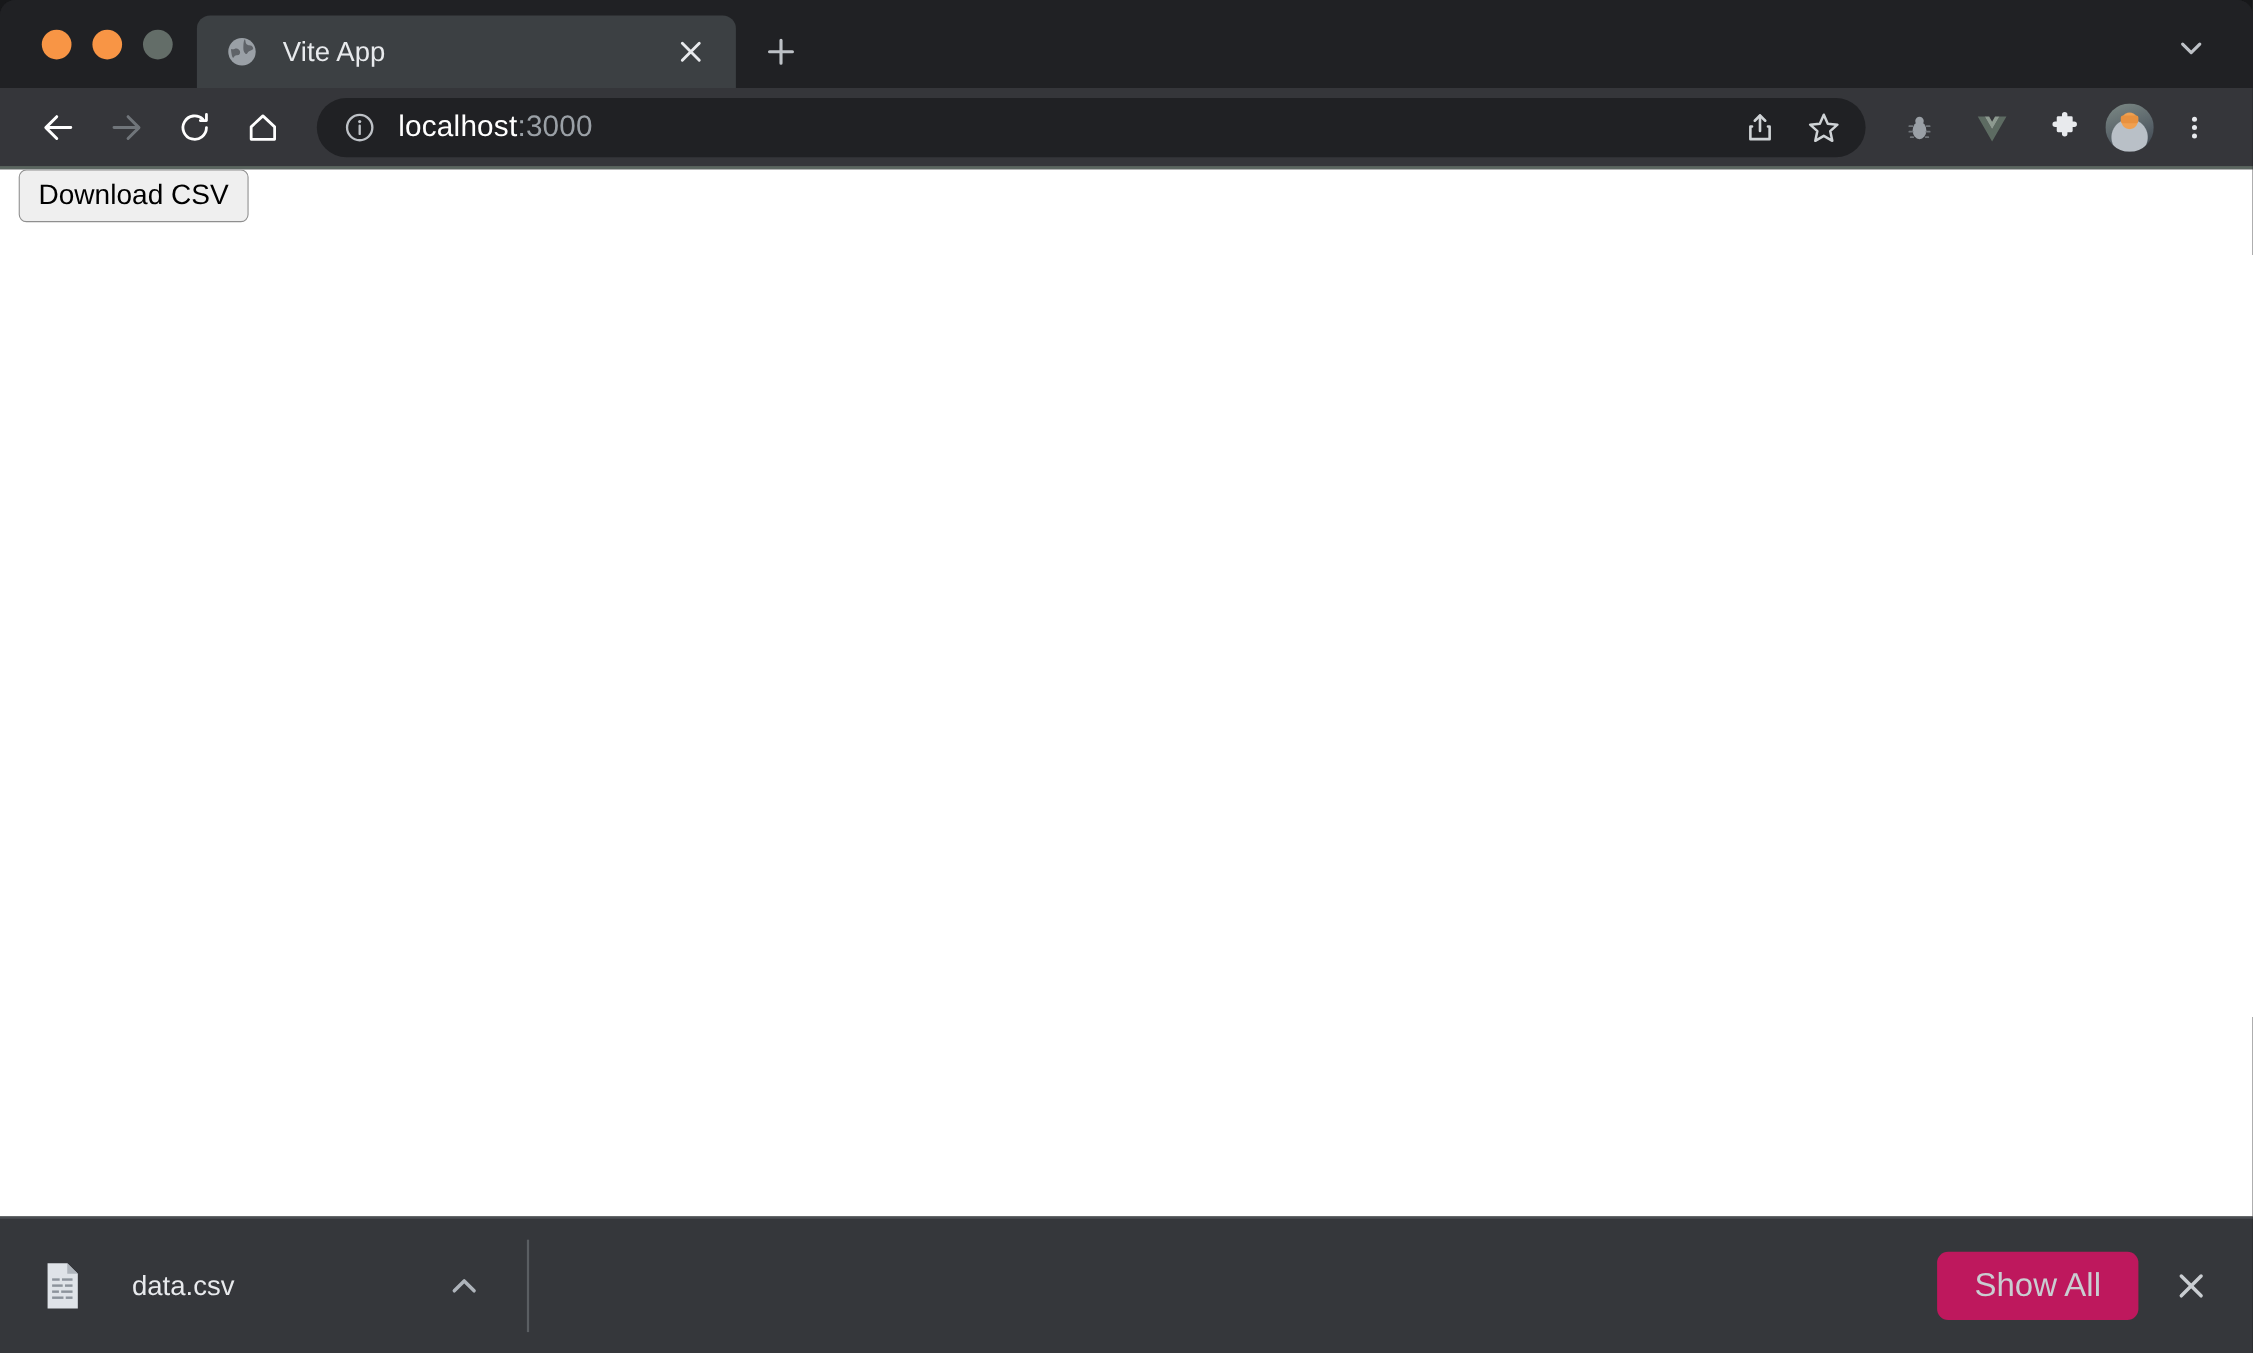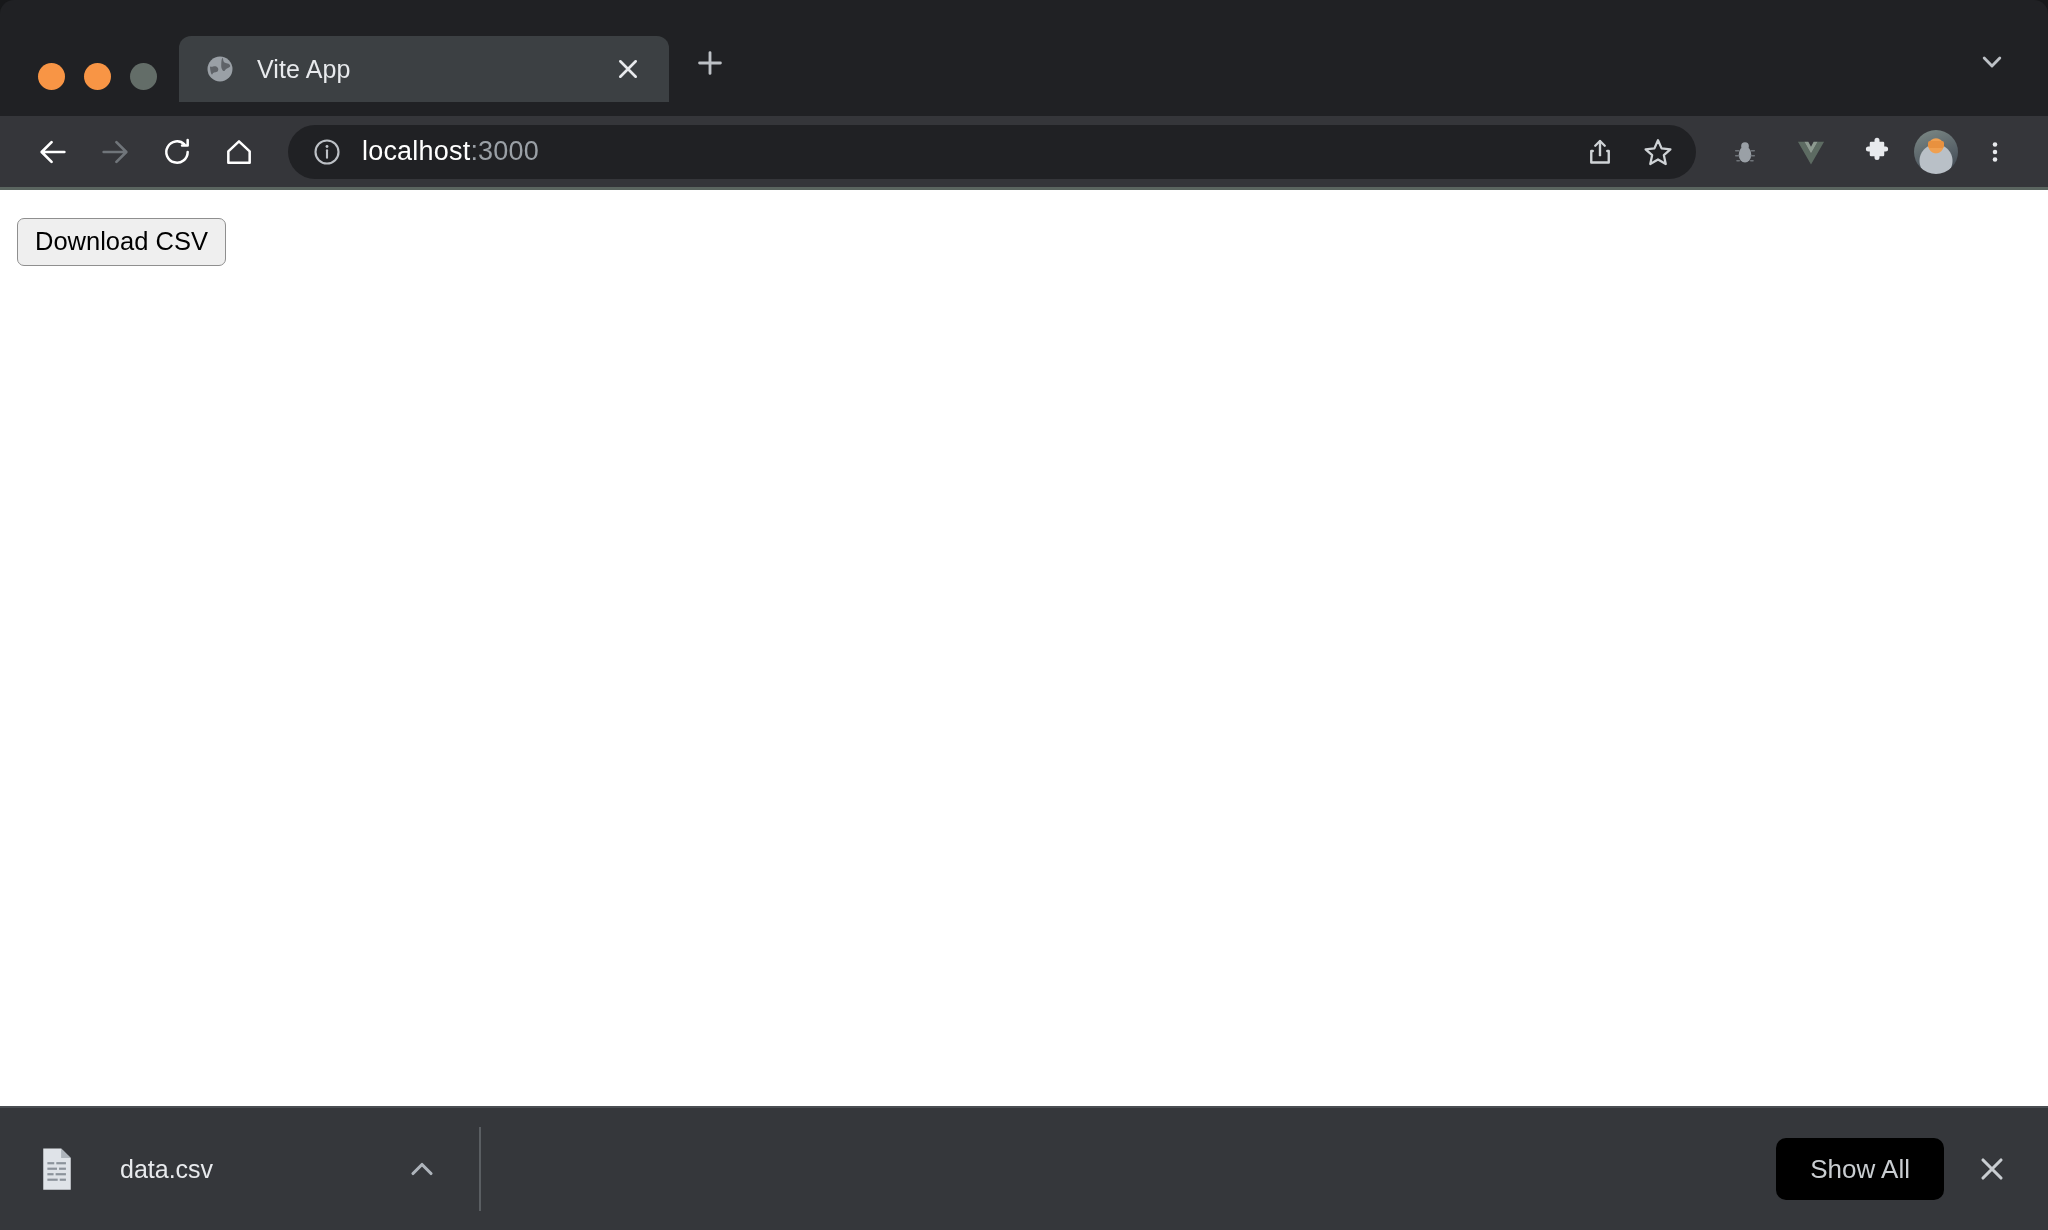--- a/index.html
+++ b/index.html
@@ -21,23 +21,22 @@
     border-top-right-radius: 14px;
     overflow: hidden;
   }
 
   
   .tab-strip {
     position: relative;
     height: 80px;
     background: #202124;
     display: flex;
-    align-items: flex-start;
-    flex: 0 0 auto;
-    margin-top: 36px;
+    align-items: flex-end;
+    flex: 0 0 auto;
   }
 
   .traffic-lights {
     display: flex;
     align-items: center;
     gap: 19px;
     padding: 0 22px 0 38px;
     height: 80px;
   }
   .tl-dot { width: 27px; height: 27px; border-radius: 50%; }
@@ -160,21 +159,21 @@
   
   .page {
     flex: 1 1 auto;
     background: #ffffff;
     position: relative;
     overflow: hidden;
   }
   .dl-csv-button {
     position: absolute;
     left: 17px;
-    top: 28px;
+    top: 0;
     font-family: "Liberation Sans", sans-serif;
     font-size: 25.5px;
     color: #000000;
     background: #efefef;
     border: 1.4px solid #8f8f8f;
     border-radius: 7px;
     padding: 8px 17px 10px 17px;
     line-height: 1.1;
   }
 
@@ -216,23 +215,23 @@
     height: 84px;
     background: #5a5e62;
     margin-left: 28px;
     flex: 0 0 auto;
   }
   .shelf-spacer { flex: 1 1 auto; }
   .show-all-btn {
     height: 62px;
     padding: 0 34px;
     border-radius: 10px;
-    background: #000000;
+    background: #be185d;
     color: #c9cdd1;
-    font-size: 26px;
+    font-size: 30px;
     display: flex; align-items: center; justify-content: center;
     flex: 0 0 auto;
   }
   .shelf-close {
     width: 60px; height: 60px;
     margin-left: 18px;
     display: flex; align-items: center; justify-content: center;
     border-radius: 50%;
     flex: 0 0 auto;
   }

